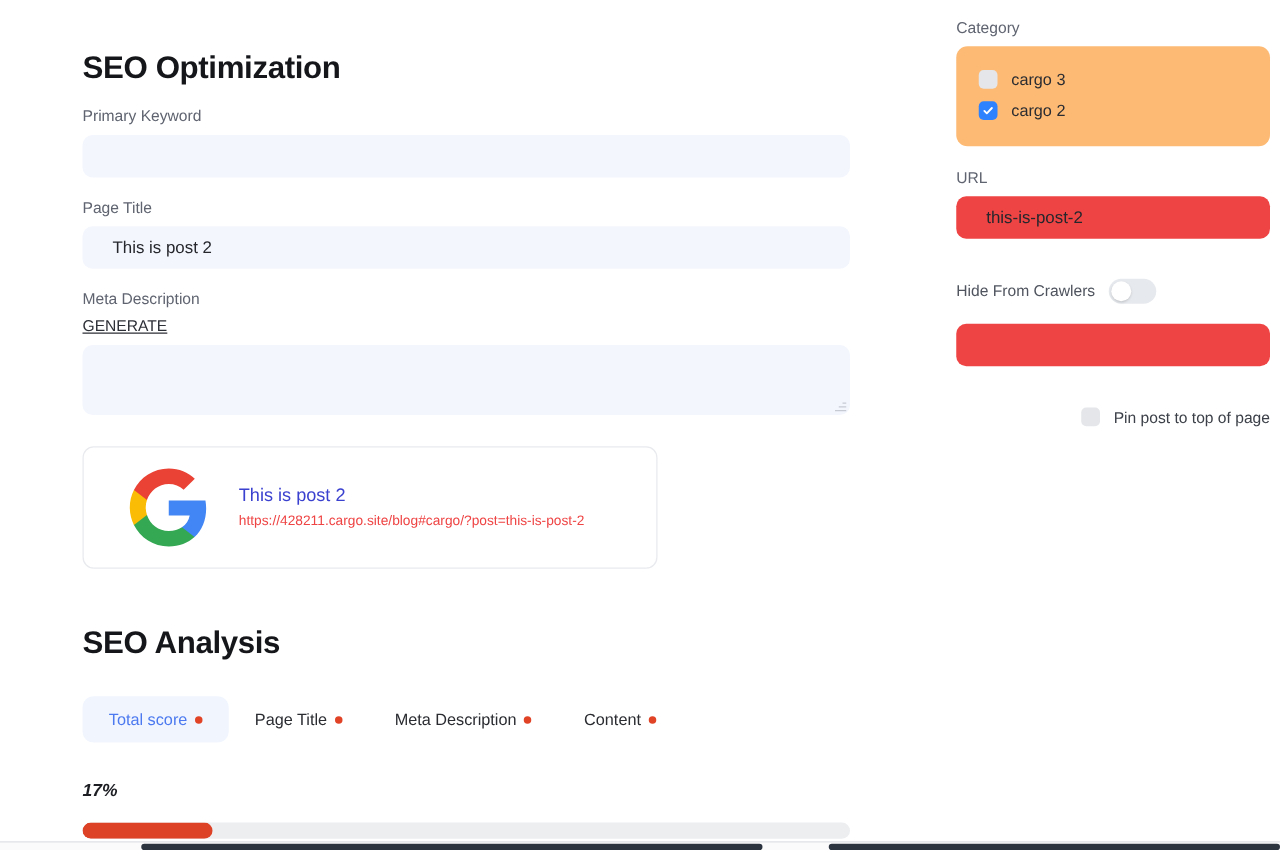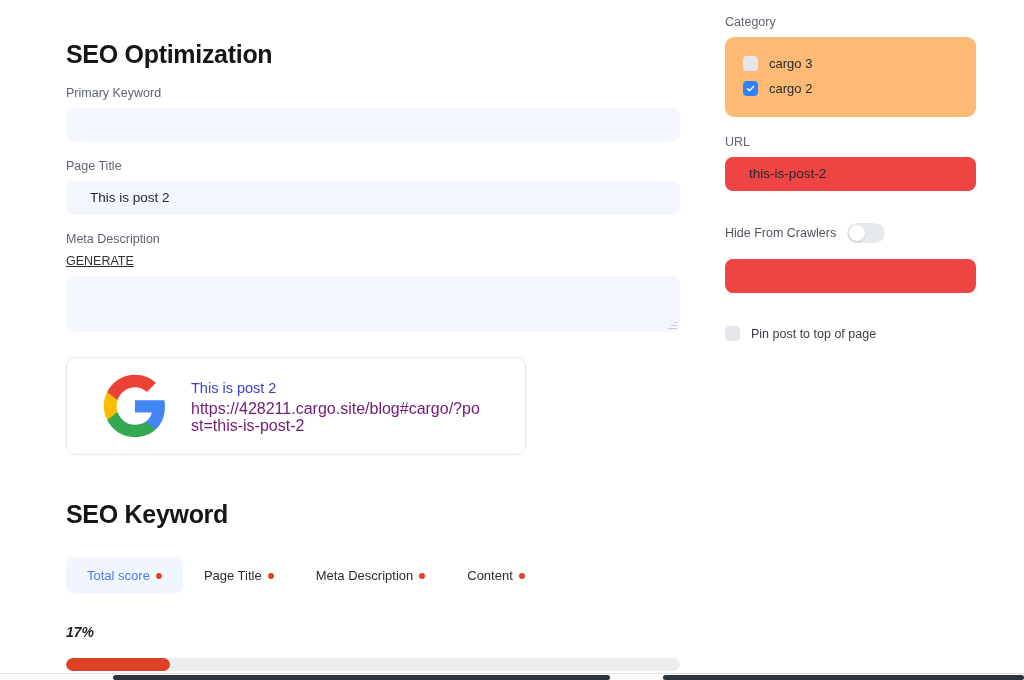--- a/index.html
+++ b/index.html
@@ -62,21 +62,21 @@
     background: #fff; display: flex; align-items: center;
     padding: 0 20px;
   }
   .g-logo { width: 68px; height: 68px; flex: 0 0 68px; margin-left: 14px; }
   .g-text { margin-left: 22px; }
   .g-title {
     font-size: 14.5px; color: #3b41cf; line-height: 20px;
     margin-bottom: 2px;
   }
   .g-url {
-    font-size: 16px; color: #701a75; line-height: 17px;
+    font-size: 11px; color: #ef4444; line-height: 17px;
     width: 290px; word-break: break-all;
   }
 
   #seo-analysis-title { margin-top: 45px; }
 
   
   .tabs { display: flex; margin-top: 28px; align-items: flex-end; }
   .tab {
     font-size: 13px; color: #2a2c31;
     padding: 11px 21px; border-radius: 9px;
@@ -94,21 +94,21 @@
     margin-top: 30px; font-size: 14px;
     font-weight: 700; color: #1c1e23; font-style: italic;
   }
   .score-track {
     margin-top: 18px; width: 614px; height: 13px;
     background: #eceef0; border-radius: 7px; overflow: hidden;
   }
   .score-fill { height: 13px; background: #dd4226; border-radius: 7px; }
 
   
-  .right-col { position: absolute; left: 725px; top: 14px; width: 251px; }
+  .right-col { position: absolute; left: 765px; top: 14px; width: 251px; }
   .r-label {
     font-size: 12.5px; color: #5f6470; line-height: 16px; margin-bottom: 7px;
   }
   .category-panel {
     background: #fdba74; border-radius: 9px;
     padding: 14px 0 16px 0; width: 251px;
   }
   .cat-row {
     display: flex; align-items: center; gap: 11px;
     padding: 5px 0 5px 18px; font-size: 13px; color: #2a2c31;
@@ -136,21 +136,21 @@
   .switch {
     width: 38px; height: 20px; border-radius: 11px;
     background: #e6e9ed; position: relative; cursor: pointer;
   }
   .switch .knob {
     position: absolute; left: 2px; top: 2px;
     width: 16px; height: 16px; border-radius: 50%;
     background: #fff; box-shadow: 0 1px 2px rgba(0,0,0,.15);
   }
   .pin-row {
-    display: flex; align-items: center; gap: 11px; margin-top: 33px;
+    display: flex; align-items: center; gap: 11px; margin-top: 33px; justify-content: flex-end;
   }
   .pin-label { font-size: 12.5px; color: #3c4048; }
 
   
   .hscroll {
     position: absolute; left: 0; bottom: 0; width: 1024px; height: 7px;
     background: #fbfbfb; border-top: 1px solid #dfe1e5;
   }
   .hscroll .thumb {
     position: absolute; top: 1px; left: 113px; width: 497px; height: 5px;
@@ -200,21 +200,21 @@
           <path fill="#FBBC05" d="M11.69 28.18C11.25 26.86 11 25.45 11 24s.25-2.86.69-4.18v-5.7H4.34C2.85 17.09 2 20.45 2 24s.85 6.91 2.34 9.88l7.35-5.7z"></path>
           <path fill="#EA4335" d="M24 10.75c3.23 0 6.13 1.11 8.41 3.29l6.31-6.31C34.91 4.18 29.93 2 24 2 15.4 2 7.96 6.93 4.34 14.12l7.35 5.7c1.73-5.2 6.58-9.07 12.31-9.07z"></path>
         </svg>
       </span>
       <div class="g-text">
         <div class="g-title">This is post 2</div>
         <div class="g-url">https://428211.cargo.site/blog#cargo/?post=this-is-post-2</div>
       </div>
     </div>
 
-    <h1 class="section-title" id="seo-analysis-title">SEO Keyword</h1>
+    <h1 class="section-title" id="seo-analysis-title">SEO Analysis</h1>
 
     <div class="tabs">
       <div class="tab active">
         <span>Total score</span>
         <span class="tab-dot"></span>
       </div>
       <div class="tab">
         <span>Page Title</span>
         <span class="tab-dot"></span>
       </div>

